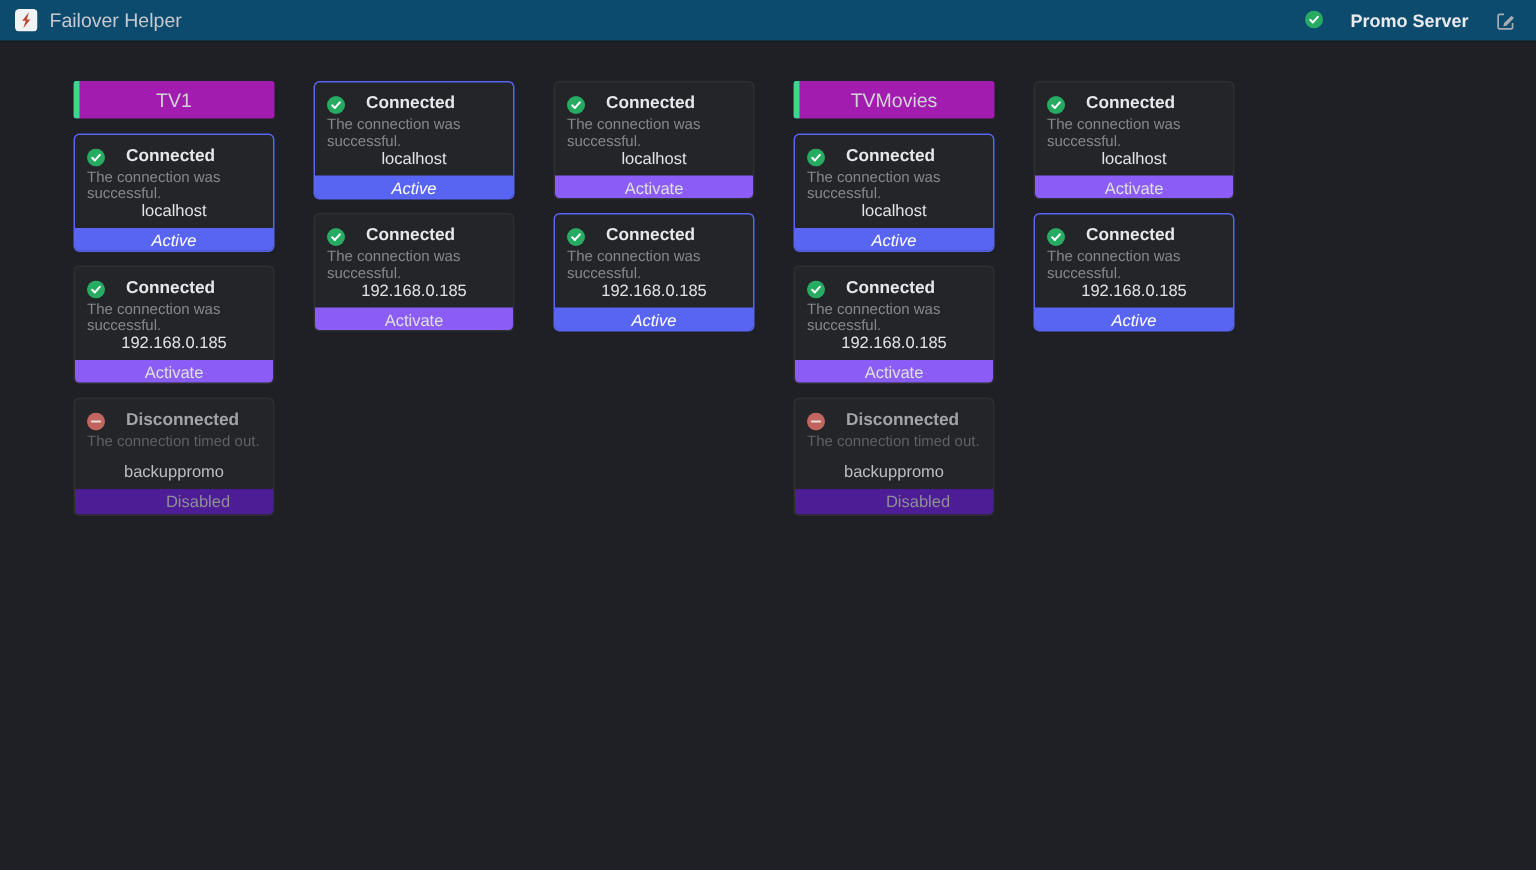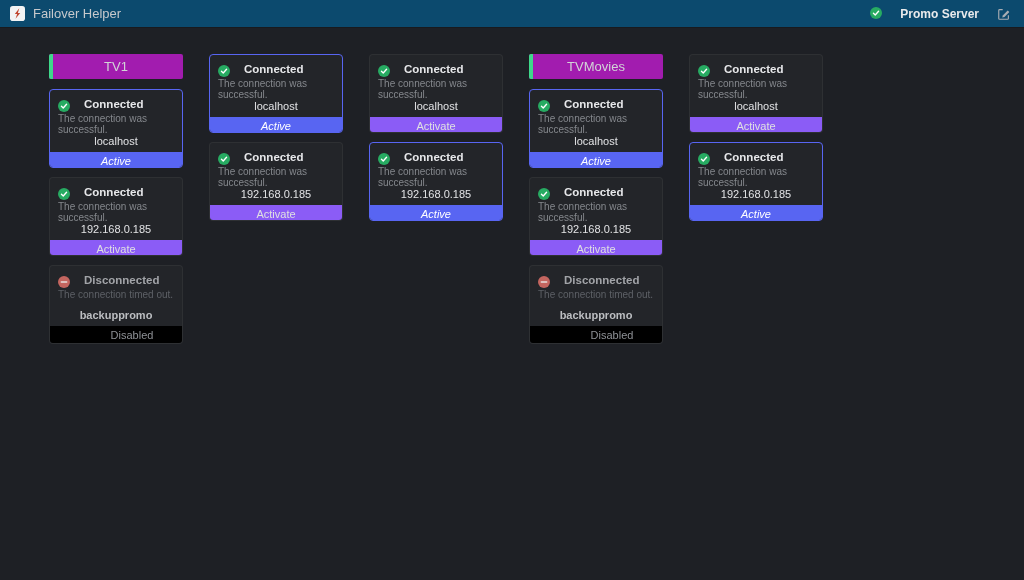--- a/index.html
+++ b/index.html
@@ -64,24 +64,24 @@
   .host { margin-top:auto; text-align:center; font-size:11px; color:#e2e3e5; padding-bottom:5px; }
   .btn {
     height:17px; flex:0 0 17px;
     display:flex; align-items:center; justify-content:center;
     font-size:11px; border:none; width:100%;
     font-family:"Liberation Sans", sans-serif;
     cursor:pointer;
   }
   .btn-active   { background:#5865f2; color:#ffffff;font-style:italic; }
   .btn-activate { background:#8b5cf6; color:#dfe0e2; }
-  .btn-disabled { background:#000000; color:#8e9196; cursor:default;padding-left:32px; }
+  .btn-disabled { background:#4c1d95; color:#8e9196; cursor:default;padding-left:32px; }
   .card.disconnected .status-label { color:#a2a4a8; }
   .card.disconnected .message { color:#5d6066; }
-  .card.disconnected .host { color:#bcbec1;font-weight:bold; }
+  .card.disconnected .host { color:#bcbec1; }
 </style>
 </head>
 <body>
 
 <header class="app-header">
   <span class="logo-box">
     <svg width="15" height="15" viewBox="0 0 16 16">
       <rect width="16" height="16" rx="3" fill="#f2f3f4"></rect>
       <path d="M9.9 2.3 5.1 8.4h2.5L5.9 13.7l5-6.3H8.4l1.5-5.1z" fill="#c0452f"></path>
     </svg>

